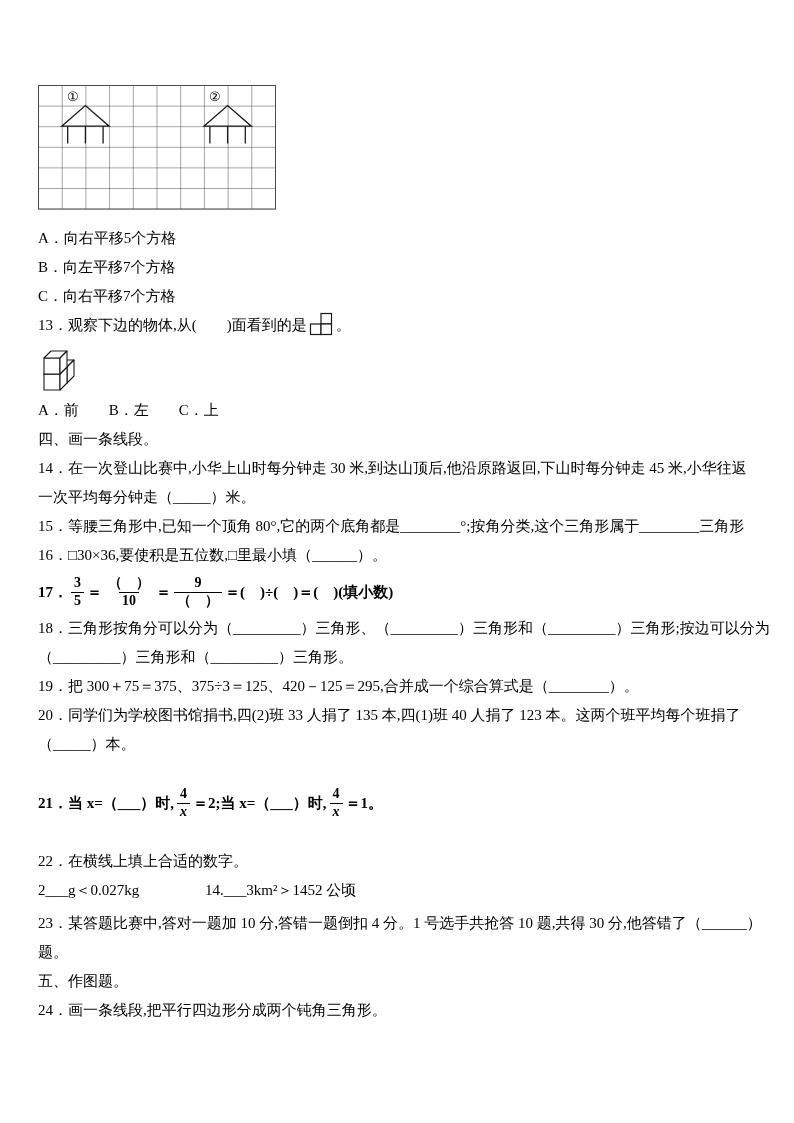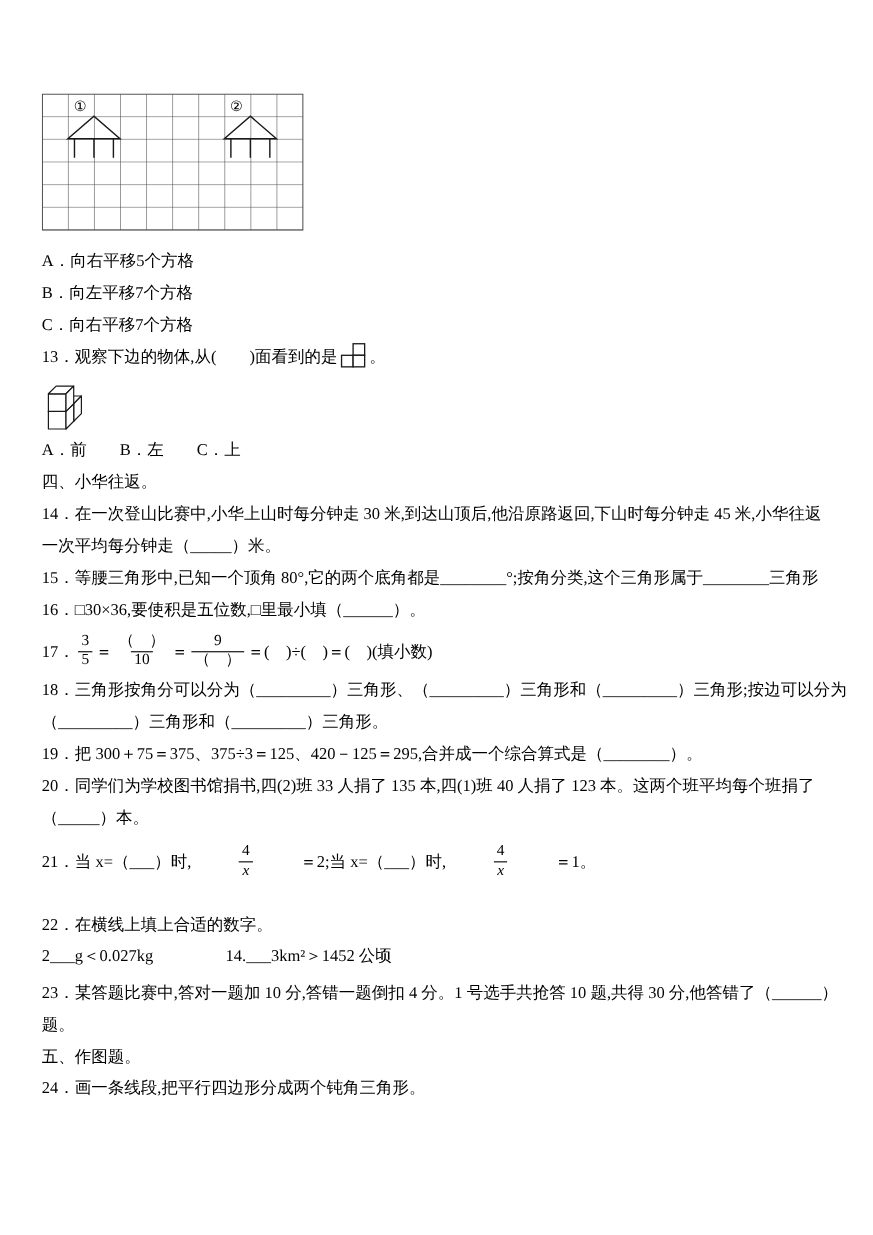--- a/index.html
+++ b/index.html
@@ -10,23 +10,23 @@
     background:#fff;
     padding:85px 38px 30px 38px;
     font-family:"Liberation Serif","DejaVu Serif",serif;
     font-size:15px; color:#000;
     overflow:hidden;
   }
   .line { line-height:29px; min-height:29px; white-space:nowrap; }
   .grid-fig { display:block; margin:0 0 14px 0; }
   .cube-fig { display:block; margin:6px 0 0 2px; }
   .inline-shape { vertical-align:-6px; margin:0 2px; }
-  .frac-line { display:flex; align-items:center; white-space:nowrap; }
+  .frac-line { display:flex; align-items:center; white-space:nowrap;font-weight:bold; }
   .q17-line { min-height:44px; }
-  .q21-line { min-height:48px; margin-top:0;gap:40px; }
+  .q21-line { min-height:48px; margin-top:20px; }
   .frac { display:inline-flex; flex-direction:column; align-items:center;
           line-height:1.15; font-size:14px; margin:0 3px; text-align:center; }
   .frac .num, .frac .den { padding:0 3px; display:block; }
   .frac .den { border-top:1px solid #000; }
   .den.italic { font-style:italic; }
   .mt8 { margin-top:4px; }
   .mt16 { margin-top:20px; }
   .q22-item2 { margin-left:62px; }
   svg text { font-family:"Liberation Serif","DejaVu Serif",serif; }
 </style>
@@ -80,21 +80,21 @@
       <path d="M20 28 l7 -7 v16 l-7 7 Z"></path>
 
       <path d="M4 12 h16 v16 h-16 Z"></path>
       <path d="M4 12 l7 -7 h16 l-7 7 Z"></path>
       <path d="M20 12 l7 -7 v16 l-7 7 Z"></path>
     </g>
   </svg>
 
   <div class="line">A．前　　B．左　　C．上</div>
 
-  <div class="line">四、小华往返。</div>
+  <div class="line">四、画一条线段。</div>
 
   <div class="line">14．在一次登山比赛中,小华上山时每分钟走 30 米,到达山顶后,他沿原路返回,下山时每分钟走 45 米,小华往返</div>
   <div class="line">一次平均每分钟走（_____）米。</div>
 
   <div class="line">15．等腰三角形中,已知一个顶角 80°,它的两个底角都是________°;按角分类,这个三角形属于________三角形</div>
 
   <div class="line">16．□30×36,要使积是五位数,□里最小填（______）。</div>
 
   <div class="frac-line q17-line">
     <span>17．</span>

